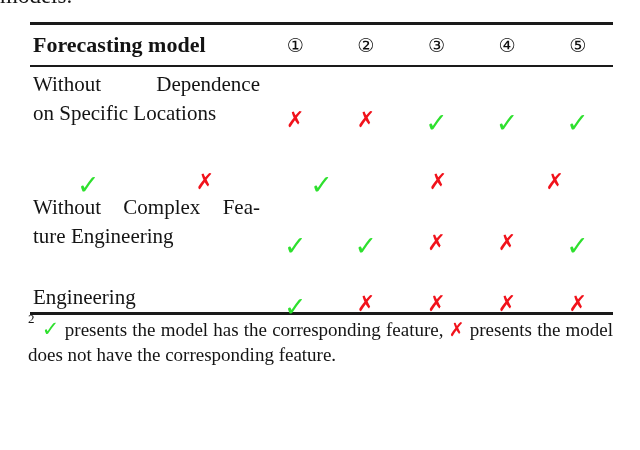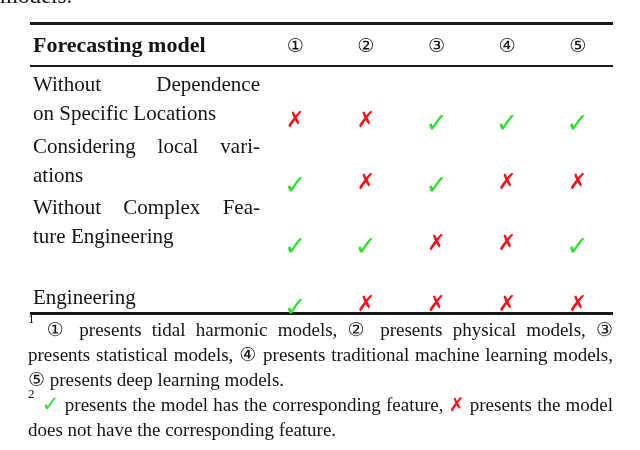--- a/index.html
+++ b/index.html
@@ -72,24 +72,20 @@
         <div class="cols">
           <div class="mark cross" style="color: rgb(241, 18, 27);">✗</div>
           <div class="mark cross" style="color: rgb(241, 18, 27);">✗</div>
           <div class="mark check" style="color: rgb(46, 224, 46);">✓</div>
           <div class="mark check" style="color: rgb(46, 224, 46);">✓</div>
           <div class="mark check" style="color: rgb(46, 224, 46);">✓</div>
         </div>
       </div>
 
       <div class="trow">
-        <div class="row-label">
-          <span class="l1">Considering local vari-</span>
-          <span class="l2">ations</span>
-        </div>
         <div class="cols">
           <div class="mark check" style="color: rgb(46, 224, 46);">✓</div>
           <div class="mark cross" style="color: rgb(241, 18, 27);">✗</div>
           <div class="mark check" style="color: rgb(46, 224, 46);">✓</div>
           <div class="mark cross" style="color: rgb(241, 18, 27);">✗</div>
           <div class="mark cross" style="color: rgb(241, 18, 27);">✗</div>
         </div>
       </div>
 
       <div class="trow">
@@ -118,17 +114,16 @@
           <div class="mark cross" style="color: rgb(241, 18, 27);">✗</div>
         </div>
       </div>
 
     </div>
 
     <div class="rule thick"></div>
   </div>
 
   <div class="footnotes">
-    <p class="fn"><sup>1</sup> <span>① presents tidal harmonic models, ② presents physical models, ③ presents statistical models, ④ presents traditional machine learning models, ⑤ presents deep learning models.</span></p>
     <p class="fn"><sup>2</sup> <span class="fn-mark fn-check" style="color: rgb(46, 224, 46);">✓</span><span> presents the model has the corresponding feature, </span><span class="fn-mark fn-cross" style="color: rgb(241, 18, 27);">✗</span><span> presents the model does not have the corresponding feature.</span></p>
   </div>
 
 </div>
 
 </body></html>

